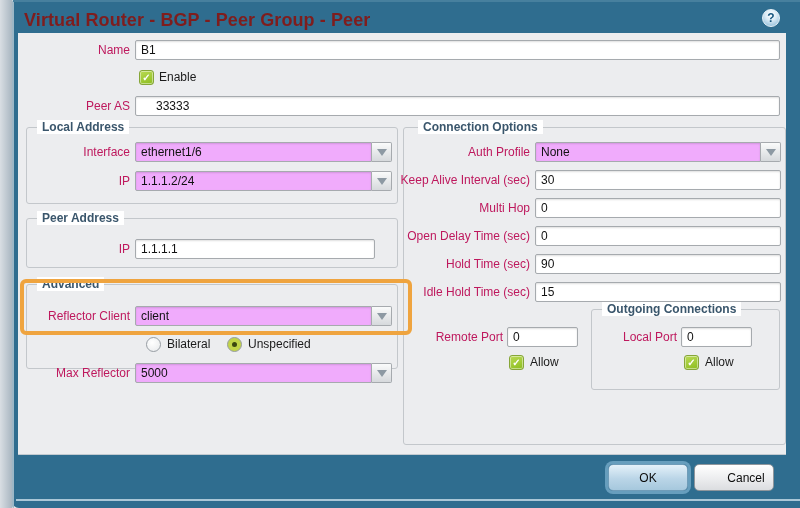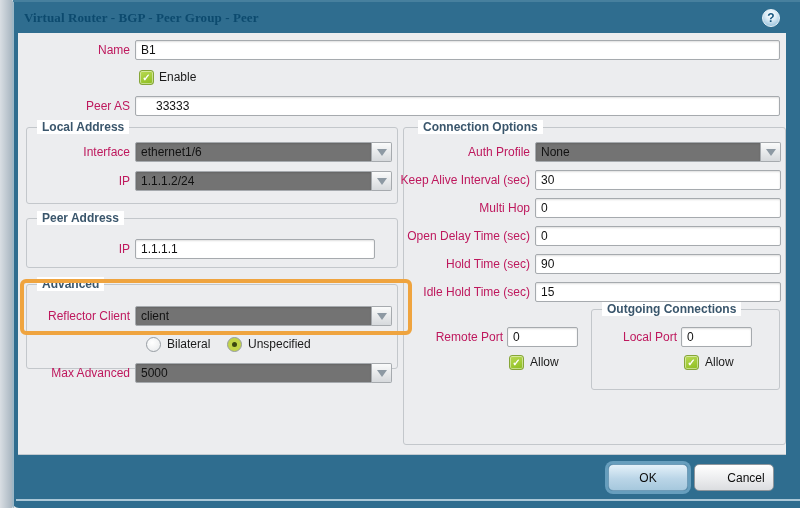--- a/index.html
+++ b/index.html
@@ -12,36 +12,36 @@
             background:linear-gradient(to right,#d9dee3,#a9b6c1); }
   .frame { position:absolute; left:12px; top:0; width:788px; height:508px;
            background:#2f6d8f; border-radius:7px 0 0 7px; }
   .frame-hl-left { position:absolute; left:12px; top:0; width:2px; height:508px;
            background:#9db7c6; border-radius:7px 0 0 7px; }
   .frame-hl-top { position:absolute; left:13px; top:0; width:787px; height:2px; background:#47809e; }
   .bottom-line { position:absolute; left:16px; top:499px; width:784px; height:2px;
            background:#bfd7e4; opacity:.85; }
 
   .titlebar { position:absolute; left:14px; top:2px; width:786px; height:31px; }
-  .title { position:absolute; left:10px; top:8px; color:#0c4a6e; font-size:13px; font-weight:bold; letter-spacing:.1px;font-family:Liberation Serif, serif; }
+  .title { position:absolute; left:10px; top:8px; color:#7f1d1d; font-size:18px; font-weight:bold; letter-spacing:.1px; }
   .help { position:absolute; left:748px; top:7px; width:18px; height:18px; border-radius:50%;
           background:radial-gradient(circle at 50% 30%, #ffffff 0%, #dcecf6 40%, #7fb2d3 100%);
           border:1px solid #e9f3f9; color:#16567f; font-size:12px; font-weight:bold;
           display:flex; align-items:center; justify-content:center; cursor:pointer; }
 
   .content { position:absolute; left:18px; top:33px; width:768px; height:422px;
              background:#ecedef; border-bottom:1px solid #c2cad0; }
 
   
   .lbl { position:absolute; font-size:12px; color:#be185d; text-align:right; height:20px; line-height:20px; white-space:nowrap; }
   .inp { position:absolute; height:20px; border:1px solid #a6aaae; background:#fff; border-radius:2px;
          font-family:"Liberation Sans",sans-serif; font-size:12px; color:#111; padding:0 5px;
          box-shadow:inset 0 1px 2px rgba(0,0,0,.13); }
   .combo { position:absolute; display:flex; height:20px; }
-  .combo input { flex:1; height:20px; border:1px solid #a6aaae; background:#737373; border-radius:2px 0 0 2px;
+  .combo input { flex:1; height:20px; border:1px solid #a6aaae; background:#f0abfc; border-radius:2px 0 0 2px;
          font-family:"Liberation Sans",sans-serif; font-size:12px; color:#111; padding:0 5px;
          box-shadow:inset 0 1px 2px rgba(0,0,0,.13); min-width:0; }
   .arrowbtn { width:20px; height:20px; border:1px solid #a6aaae; border-left:none;
          background:linear-gradient(#fafbfb,#d6d9dc); border-radius:0 2px 2px 0;
          display:flex; align-items:center; justify-content:center; cursor:pointer; }
   .tri { width:0; height:0; border-left:5px solid transparent; border-right:5px solid transparent;
          border-top:7px solid #8d99a3; }
 
   .fs { position:absolute; border:1px solid #c3c7cb; border-radius:3px; }
   .leg { position:absolute; top:-8px; left:10px; background:#ffffff; padding:0 5px;
@@ -132,21 +132,21 @@
         </span>
     </div>
 
     <span class="radio" style="left:128px;top:304px;"></span>
     <div class="chklbl" style="left:149px;top:304px;">Bilateral</div>
     <span class="radio sel" style="left:209px;top:304px;">
         <span class="dot"></span>
       </span>
     <div class="chklbl" style="left:230px;top:304px;">Unspecified</div>
 
-    <div class="lbl" style="left:8px;top:330px;width:104px;">Max Advanced</div>
+    <div class="lbl" style="left:8px;top:330px;width:104px;">Max Reflector</div>
     <div class="combo" style="left:117px;top:330px;width:257px;">
       <input value="5000" style="">
       <span class="arrowbtn">
           <span class="tri"></span>
         </span>
     </div>
 
     <div class="fs" style="left:385px;top:94px;width:383px;height:318px;">
       <span class="leg" style="left:14px;">Connection Options</span>
     </div>

